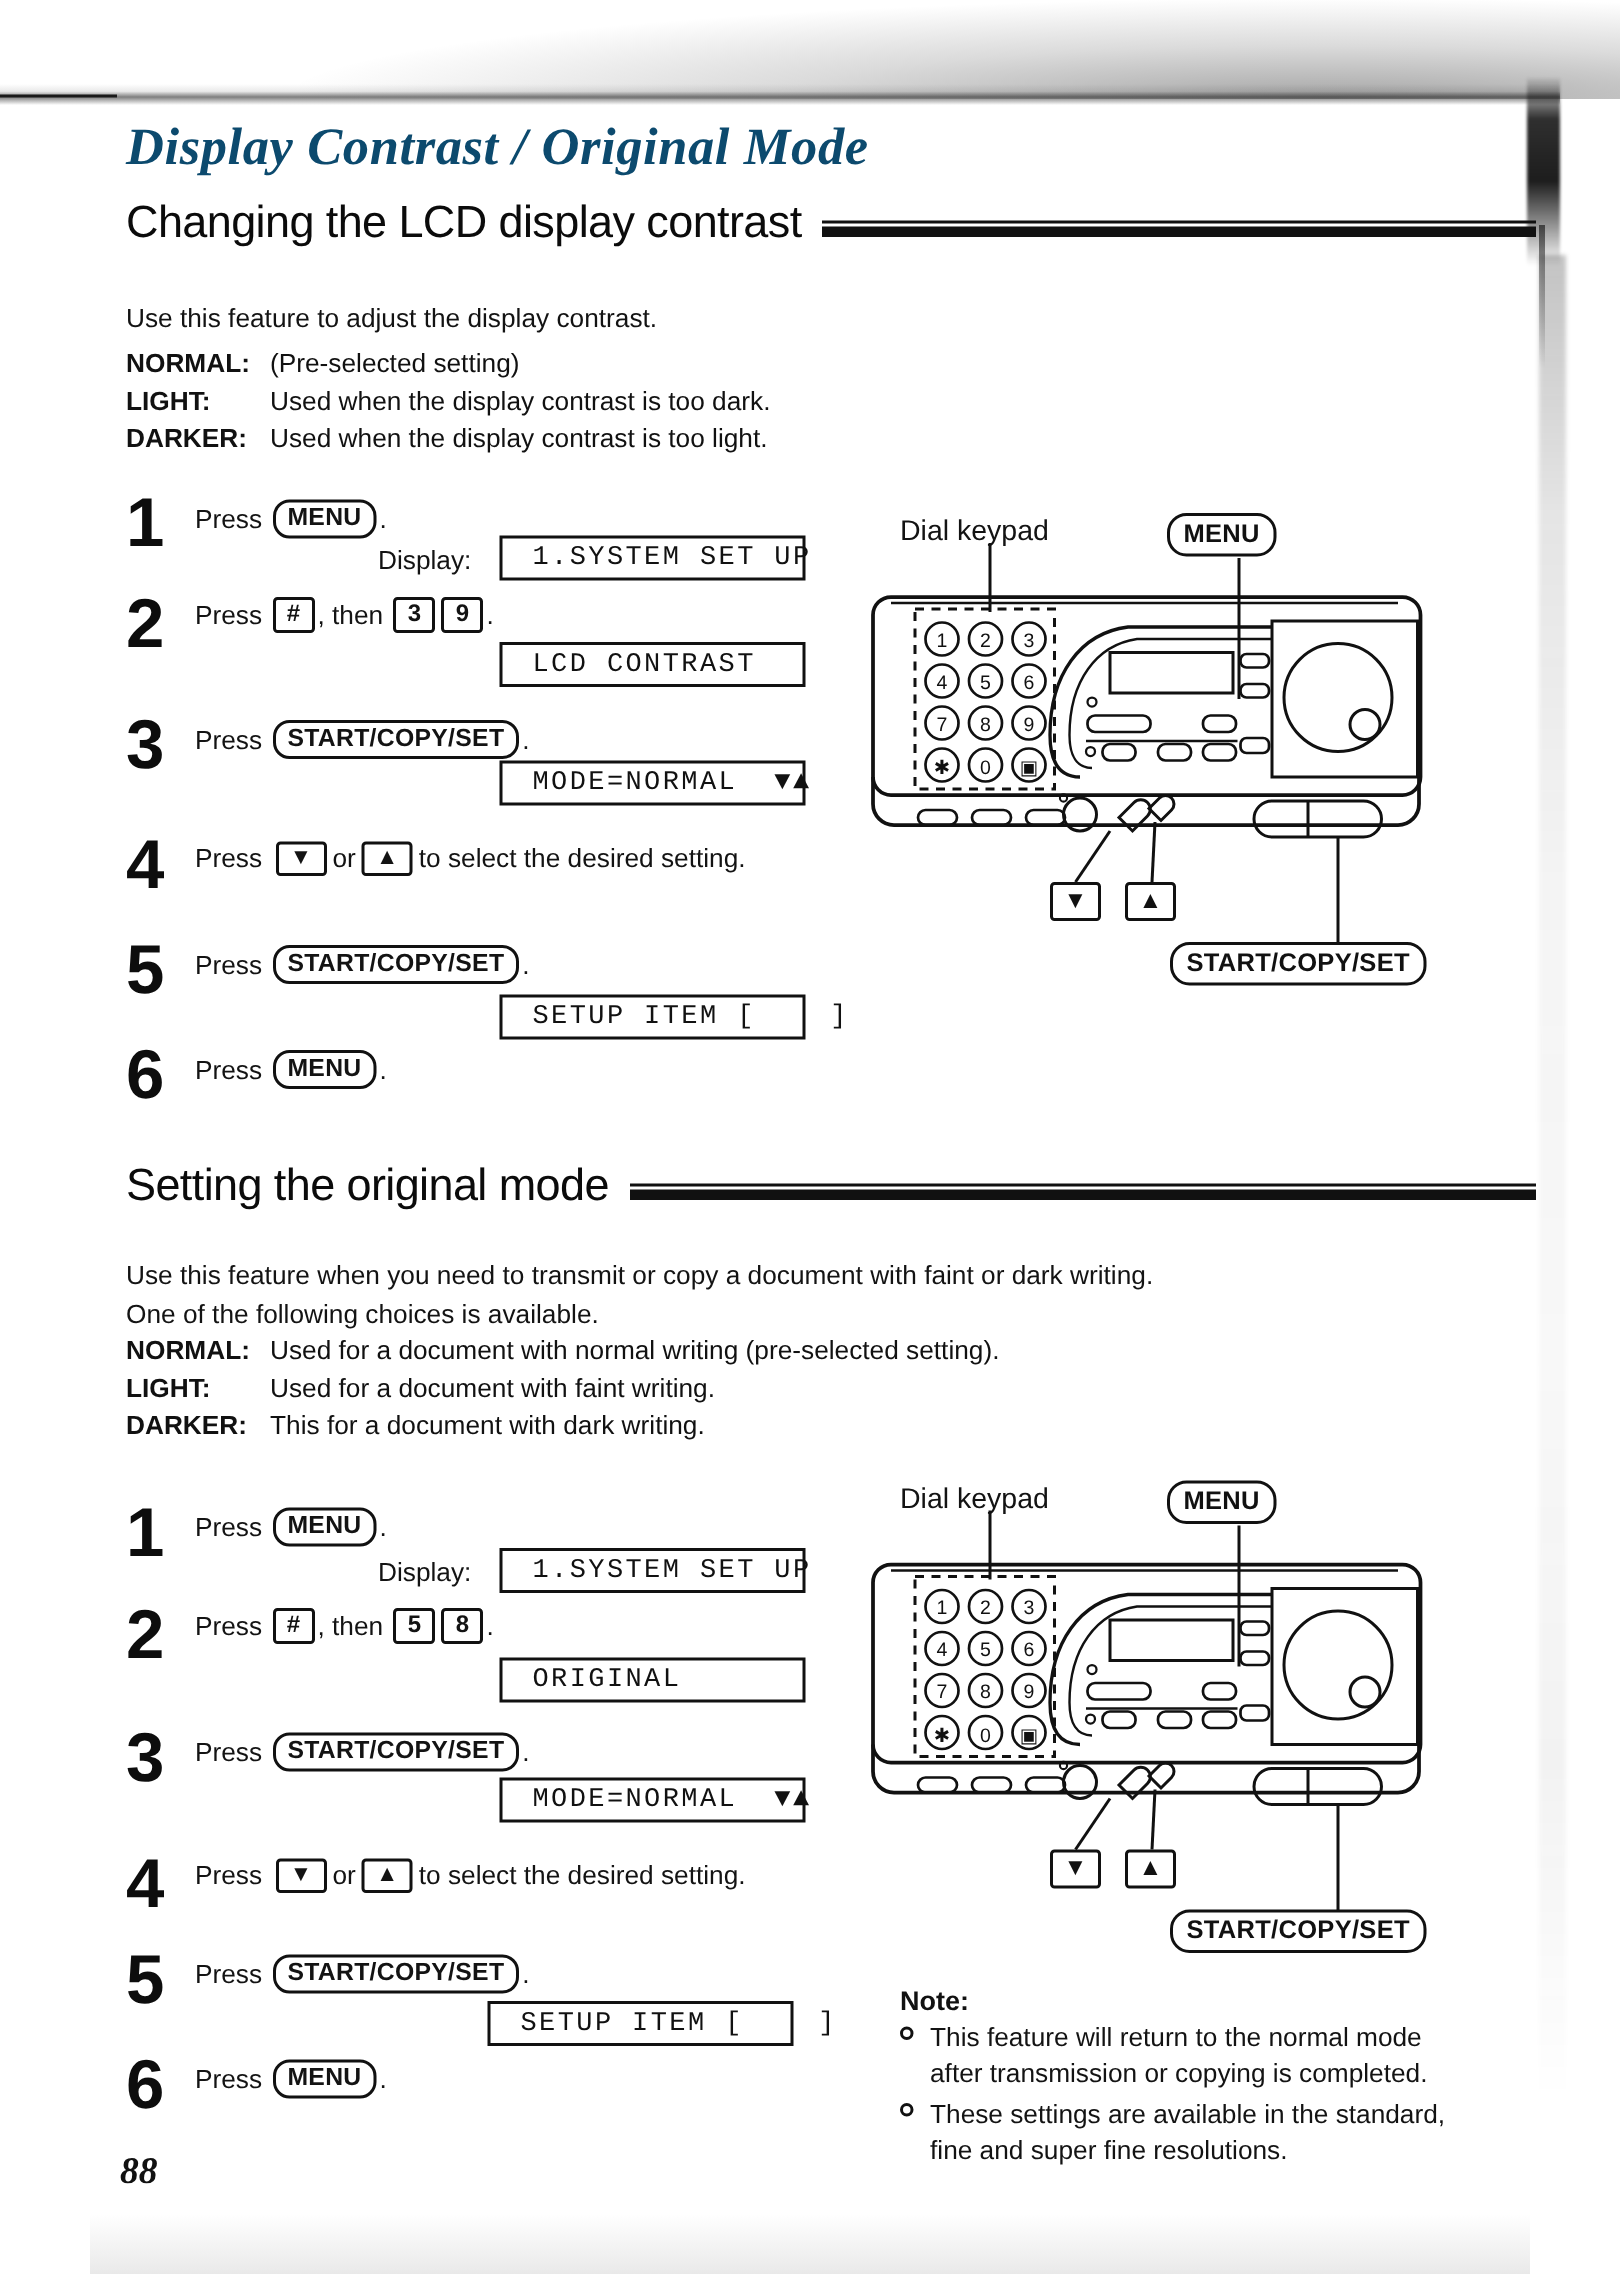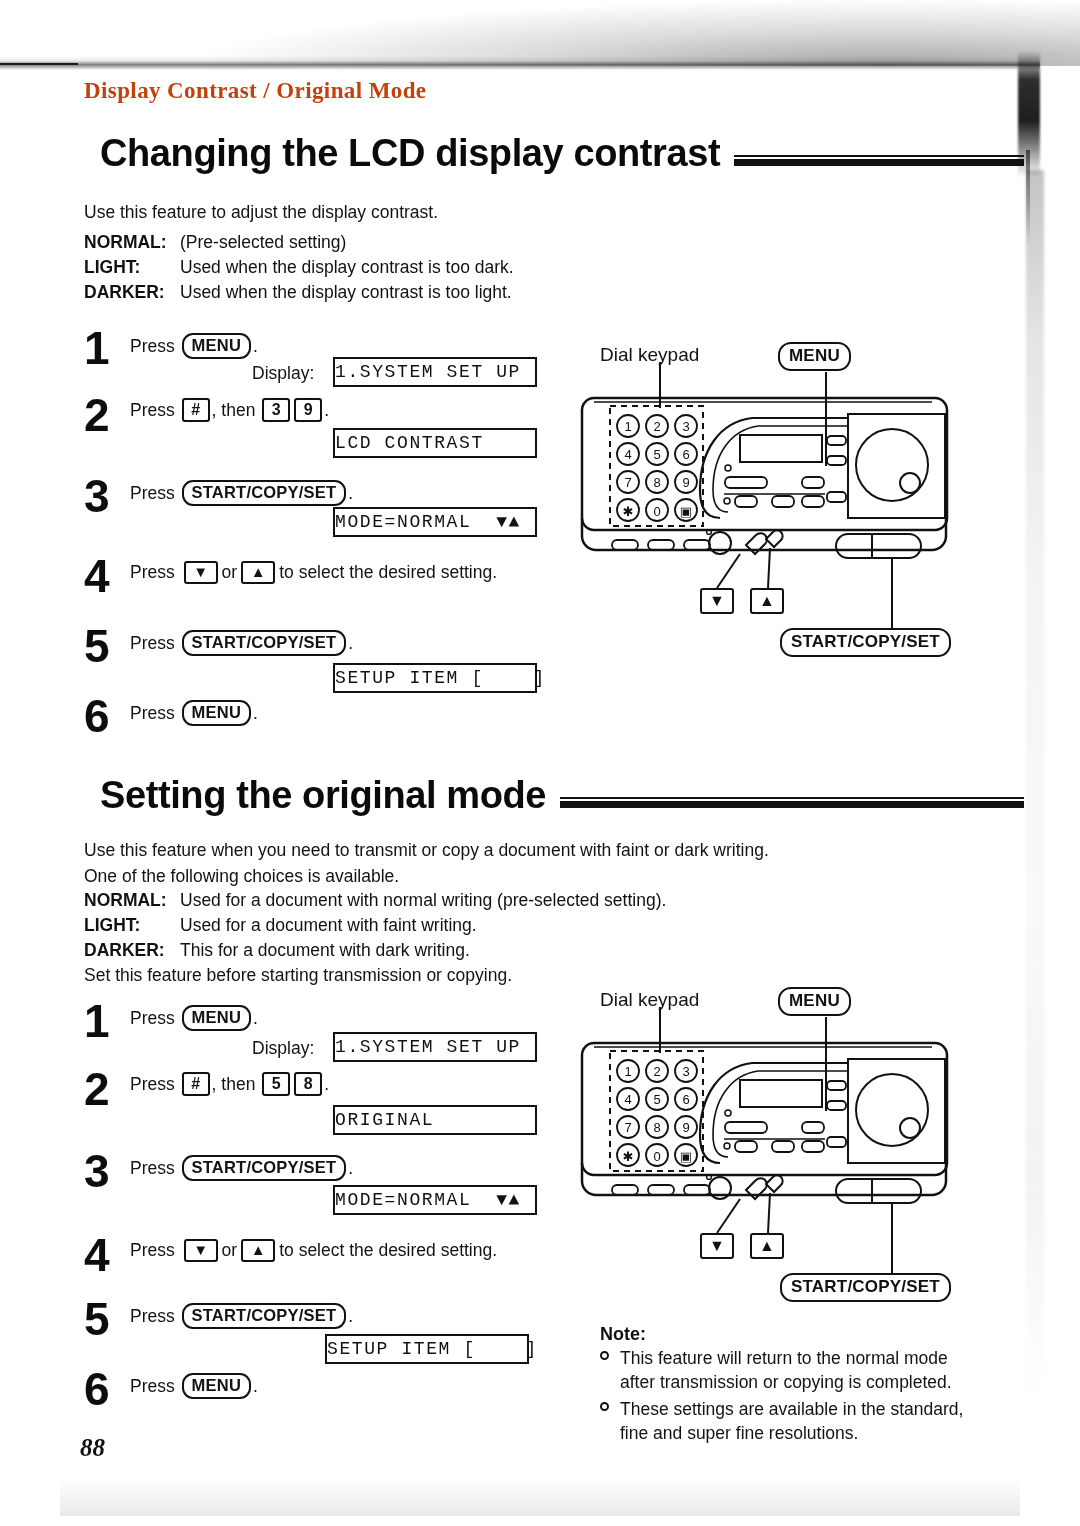--- a/index.html
+++ b/index.html
@@ -89,41 +89,41 @@
         rgba(40,40,40,0.10) 0%,
         rgba(255,255,255,0) 100%);
     pointer-events: none;
   }
 
   
   .running-head {
     position: absolute;
     left: 84px; top: 78px;
     font-family: "Liberation Serif", serif;
-    font-weight: bold;
-    font-size: 23px;
+    font-style: italic;
+    font-weight: bold;
+    font-size: 35px;
     letter-spacing: 0.4px;
-    color: #c2410c;
+    color: #0c4a6e;
   }
 
   
   .section-head {
     position: absolute;
     display: flex;
     align-items: flex-end;
     width: 940px;
   }
   .section-head .htext {
-    font-size: 38px;
-    font-weight: bold;
+    font-size: 30px;
+    font-weight: normal;
     letter-spacing: -0.4px;
     white-space: nowrap;
     color: #0b0b0b;
     line-height: 1;
-    margin-left: 16px;
   }
   .section-head .hrule {
     flex: 1 1 auto;
     margin-left: 14px;
     margin-bottom: 6px;
     height: 11px;
     position: relative;
   }
   .section-head .hrule::before {
     content: "";
@@ -221,21 +221,21 @@
     border: 2px solid #111;
     font-family: "Liberation Mono", monospace;
     font-size: 18px;
     letter-spacing: 1.6px;
     color: #111;
     display: flex;
     align-items: center;
     box-sizing: border-box;
     background: #fff;
   }
-  .lcd .lcdtxt { padding-left: 0; white-space: pre; }
+  .lcd .lcdtxt { padding-left: 20px; white-space: pre; }
   .display-label {
     position: absolute;
     font-size: 17.5px;
     color: #131313;
   }
 
   
   .note-title {
     position: absolute;
     font-size: 18px;
@@ -514,21 +514,20 @@
     <div class="defrow">
       <span class="term" style="width:96px">LIGHT:</span>
       <span class="desc">Used for a document with faint writing.</span>
     </div>
     <div class="defrow">
       <span class="term" style="width:96px">DARKER:</span>
       <span class="desc">This for a document with dark writing.</span>
     </div>
   </div>
 
-  <div class="body-text" style="left:84px; top:963px;">Set this feature before starting transmission or copying.</div>
 
   <div class="step-num" style="left:84px; top:998px;">1</div>
   <div class="step-text" style="left:130px; top:1005px;">
     <span>Press</span>&nbsp;
     <span class="keycap">MENU</span>
     <span>.</span>
   </div>
 
   <div class="display-label" style="left:252px; top:1038px;">Display:</div>
   <div class="lcd" style="left:333px; top:1032px; width:204px; height:30px;">

